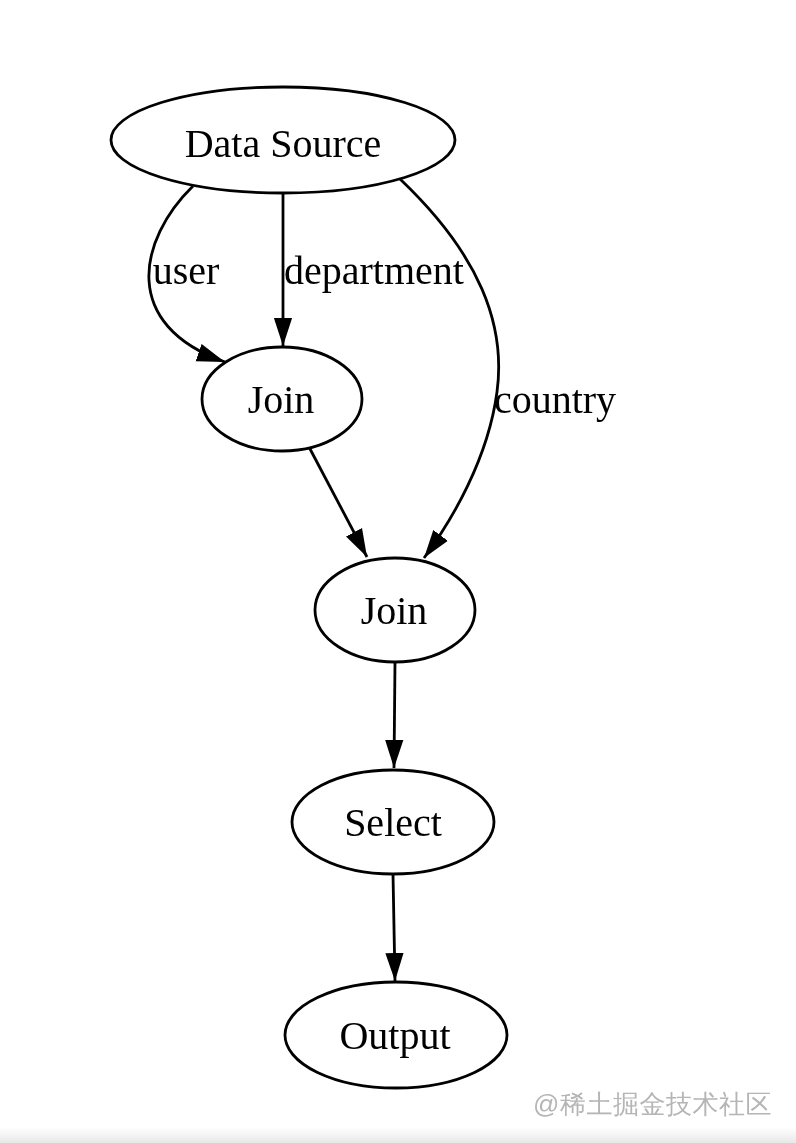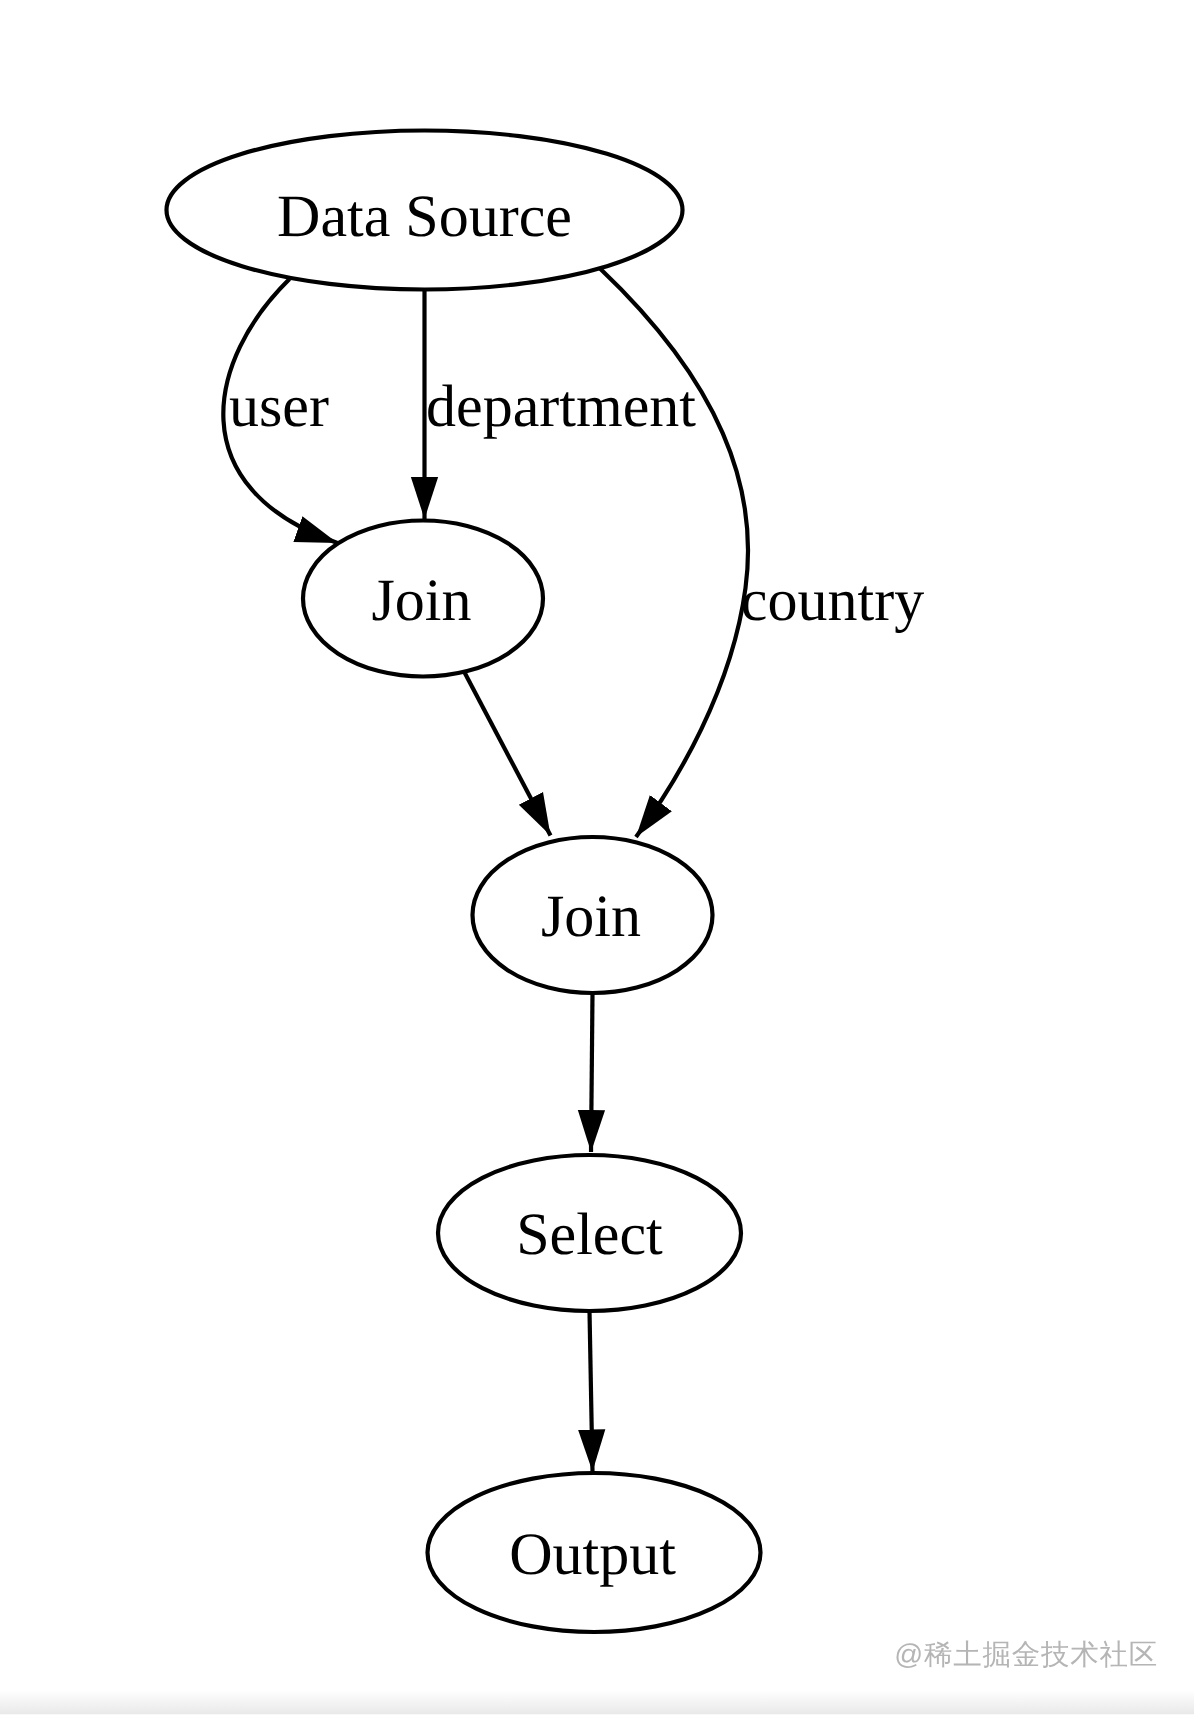--- a/index.html
+++ b/index.html
@@ -43,21 +43,21 @@
     font-family: "Liberation Serif", serif;
     font-size: 40px;
     fill: #000000;
     text-anchor: middle;
   }
   .watermark {
     position: absolute;
     top: 1093px;
     right: 24px;
     font-family: "Liberation Sans", sans-serif;
-    font-size: 19px;
+    font-size: 26px;
     line-height: 22px;
     color: #b5b5b5;
     letter-spacing: 0.5px;
     user-select: none;
   }
   .bottom-fade {
     position: absolute;
     left: 0;
     bottom: 0;
     width: 796px;

